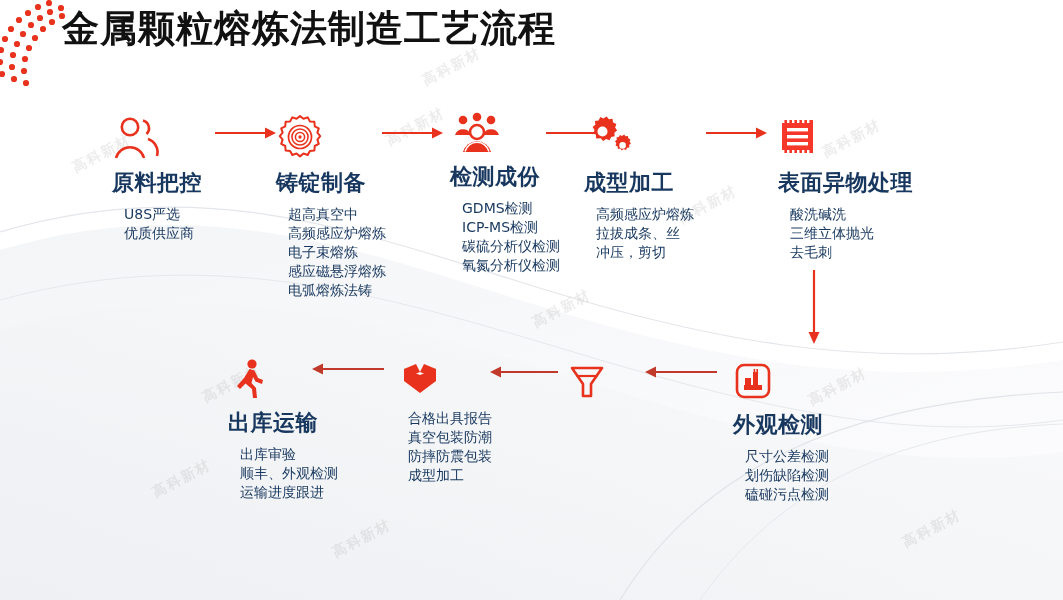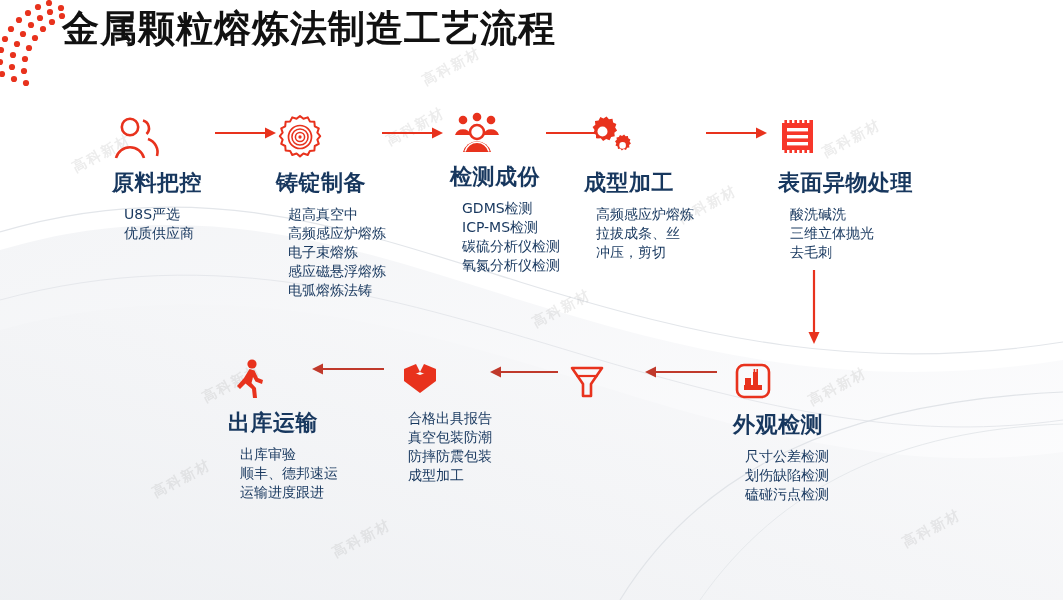--- a/index.html
+++ b/index.html
@@ -319,16 +319,16 @@
 <div class="step narrow" style="left:228px;top:350px;">
   <div class="icon-wrap">
     <svg width="42" height="44" viewBox="0 0 42 44">
       <circle cx="24" cy="8" r="4.6" fill="#e8321d"></circle>
       <path d="M21.5 13 L26.5 14.5 L30 22 L35 24 L34 28 L27.5 25.5 L25 21 L23.5 27 L28 32 L29 42 L25 42 L24 33 L17.5 27.5 L12 33 L9 30 L16 22 Z" fill="#e8321d"></path>
     </svg>
   </div>
   <div class="s-title">出库运输</div>
   <div class="s-lines">
     <div class="s-line">出库审验</div>
-    <div class="s-line">顺丰、德邦速运</div>
+    <div class="s-line">顺丰、外观检测</div>
     <div class="s-line">运输进度跟进</div>
   </div>
 </div>
 
 </body></html>

